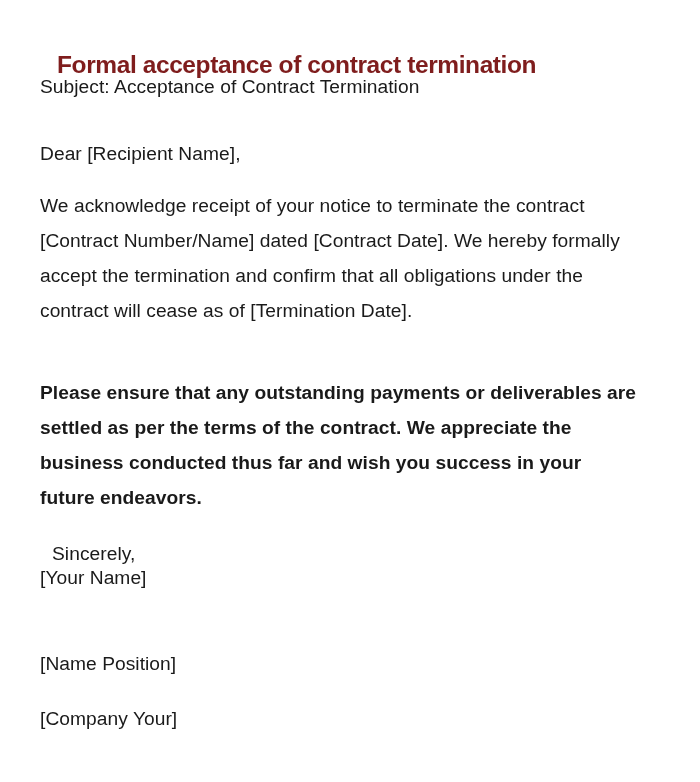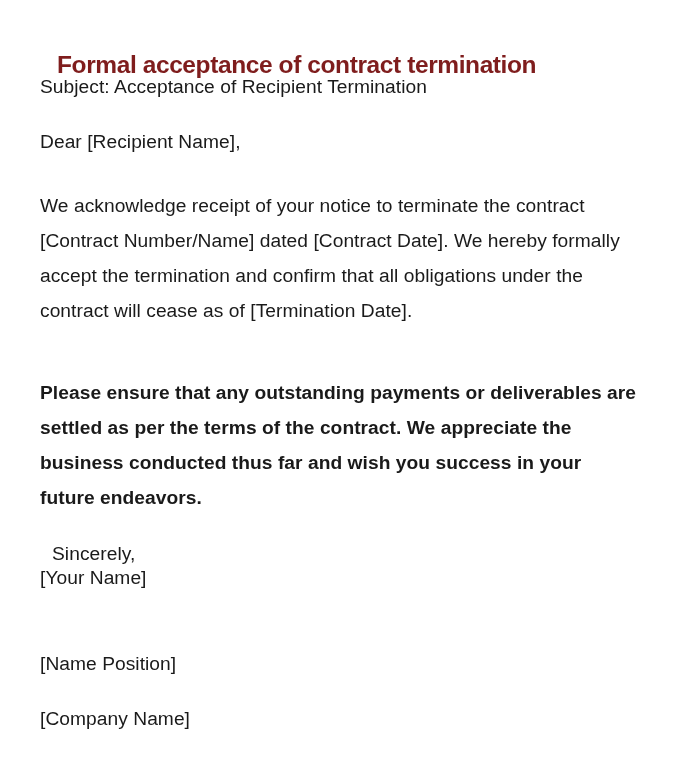--- a/index.html
+++ b/index.html
@@ -41,28 +41,28 @@
       color: #1a1a1a;
       letter-spacing: 0.05px;
     }
   </style>
 </head>
 <body>
 
 <div class="doc">
   <h1 class="title">Formal acceptance of contract termination</h1>
 
-  <p class="para" style="top:69px;">Subject: Acceptance of Recipient Termination</p>
+  <p class="para" style="top:69px;">Subject: Acceptance of Contract Termination</p>
 
-  <p class="para" style="top:124px;">Dear [Recipient Name],</p>
+  <p class="para" style="top:136px;">Dear [Recipient Name],</p>
 
   <p class="para" style="top:188px;">We acknowledge receipt of your notice to terminate the contract [Contract Number/Name] dated [Contract Date]. We hereby formally accept the termination and confirm that all obligations under the contract will cease as of [Termination Date].</p>
 
   <p class="para" style="top:375px;font-weight:bold;">Please ensure that any outstanding payments or deliverables are settled as per the terms of the contract. We appreciate the business conducted thus far and wish you success in your future endeavors.</p>
 
   <p class="para" style="top:536px;margin-left:12px;">Sincerely,</p>
 
   <p class="para" style="top:560px;">[Your Name]</p>
 
   <p class="para" style="top:646px;">[Name Position]</p>
 
-  <p class="para" style="top:701px;">[Company Name]</p>
+  <p class="para" style="top:701px;">[Company Your]</p>
 </div>
 
 </body></html>

